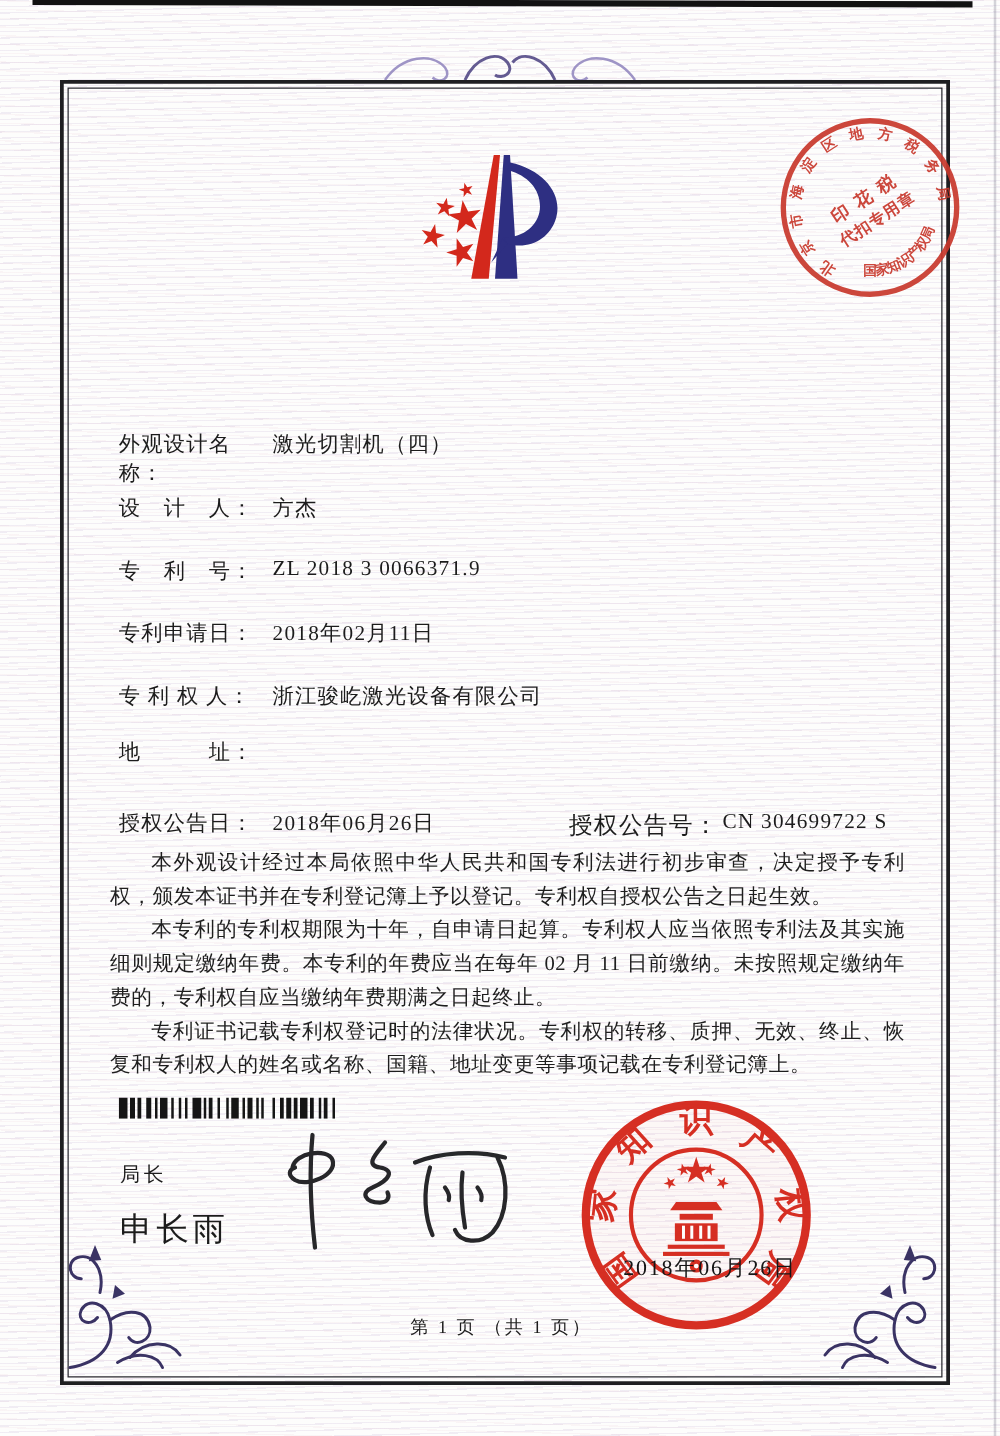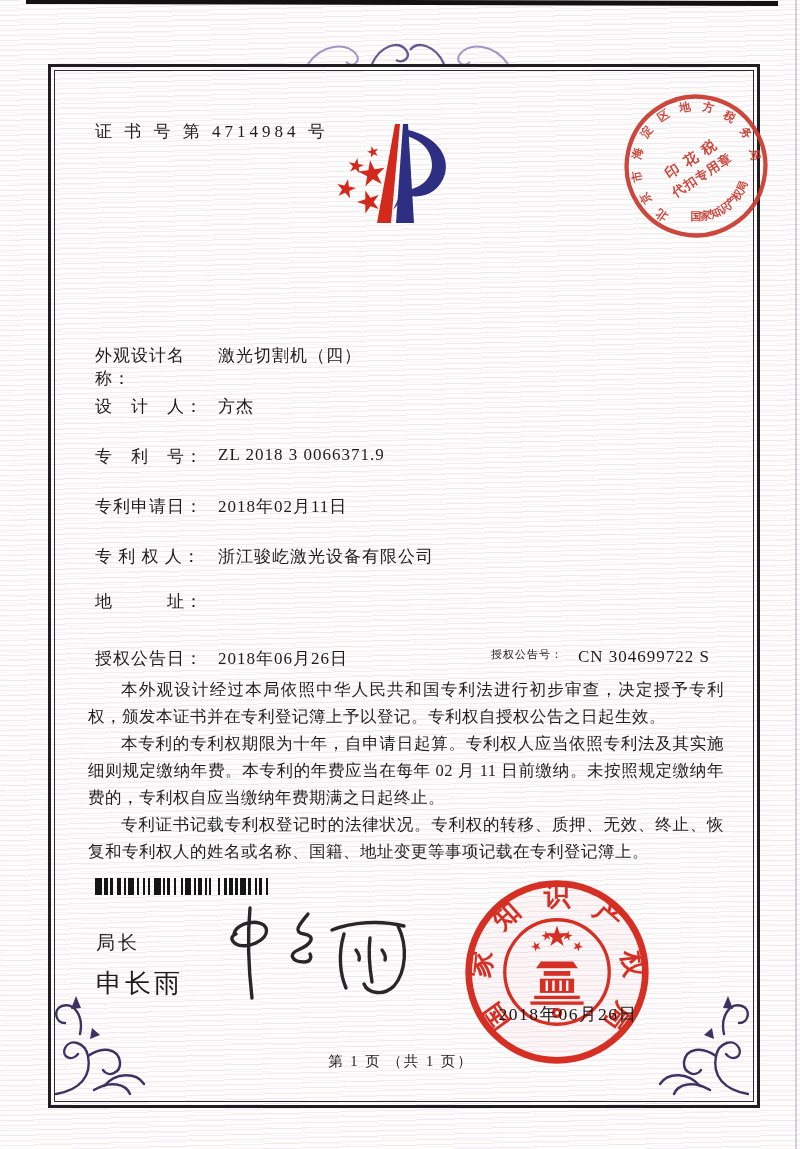--- a/index.html
+++ b/index.html
@@ -20,32 +20,32 @@
   .cert-no{position:absolute;left:95px;top:120px;font-size:17px;letter-spacing:4px;}
   .title{position:absolute;left:48px;top:240px;width:706px;text-align:center;
          font-size:37px;font-weight:bold;letter-spacing:9px;}
 
   .row{position:absolute;left:95px;font-size:17px;letter-spacing:1px;}
   .row .lbl{display:inline-block;width:120px;}
   .val{position:absolute;left:218px;font-size:17px;letter-spacing:1px;}
   .r1{top:344px}.r2{top:395px}.r3{top:445px}.r4{top:495px}.r5{top:545px}
   .r6{top:590px}.r6v{top:590px;width:468px;line-height:27px;}
   .r7{top:647px}
-  .grant-no-lbl{position:absolute;left:455px;top:647px;font-size:11px;letter-spacing:1px;margin-left:36px;}
+  .grant-no-lbl{position:absolute;left:455px;top:647px;font-size:19px;letter-spacing:1px;}
   .grant-no-val{position:absolute;left:578px;top:647px;font-size:17px;letter-spacing:1px;}
 
   .body-text{position:absolute;left:88px;top:676px;width:636px;}
   .body-text p{margin:0;text-indent:2em;font-size:16.5px;line-height:27px;
                letter-spacing:.5px;text-align:justify;color:#1e1e1e;}
 
   .barcode{position:absolute;left:95px;top:878px;width:214px;height:17px;display:flex;align-items:stretch;overflow:hidden;}
   .barcode span{display:block;height:100%;background:#151515;}
   .barcode span.g{background:transparent;}
 
-  .director-title{position:absolute;left:96px;top:930px;font-size:19px;letter-spacing:3px;}
+  .director-title{position:absolute;left:96px;top:930px;font-size:16px;letter-spacing:3px;}
   .director-name{position:absolute;left:96px;top:966px;font-size:26px;letter-spacing:3px;}
   .signature{position:absolute;left:212px;top:896px;width:212px;height:114px;}
   .signature path{stroke:#27272a;stroke-width:3.4;fill:none;stroke-linecap:round;}
 
   .logo{position:absolute;left:336px;top:110px;width:120px;height:130px;}
   .tax-stamp{position:absolute;left:620px;top:90px;width:152px;height:152px;transform:rotate(-33deg);opacity:.92;}
   .tax-stamp text{font-family:"Liberation Serif","DejaVu Serif",serif;font-weight:bold;}
   .big-seal{position:absolute;left:462px;top:877px;width:190px;height:190px;opacity:.95;}
   .big-seal text{font-family:"Liberation Serif","DejaVu Serif",serif;font-weight:bold;}
   .seal-date{position:absolute;left:478px;top:1002px;width:180px;text-align:center;
@@ -92,21 +92,20 @@
   <svg class="corner-orn orn-br" viewBox="0 0 112 112">
     <path d="M10,104 C34,100 46,86 42,66 C39,52 24,48 19,58 C15,67 26,72 32,64"></path>
     <path d="M42,66 C56,56 72,58 74,72 C75,83 62,88 57,80"></path>
     <path d="M34,44 C38,26 28,12 16,16 C7,19 9,33 19,33"></path>
     <path d="M48,100 C64,90 80,94 84,104"></path>
     <path d="M58,96 C70,82 90,82 98,94"></path>
     <path class="fill" d="M30,6 l5,12 l-10,1 z"></path>
     <path class="fill" d="M46,38 l8,7 l-10,4 z"></path>
   </svg>
 
-  <div class="cert-no">证 书 号 第 4714984 号</div>
 
   <svg class="logo" viewBox="0 0 120 130">
     <defs>
       <path id="st" d="M0,-1 L0.2245,-0.309 0.951,-0.309 0.3633,0.118 0.5878,0.809 0,0.382 -0.5878,0.809 -0.3633,0.118 -0.951,-0.309 -0.2245,-0.309 Z"></path>
     </defs>
     <path d="M59,14 L64,14 L55,113 L41,113 Z" fill="#d3281c"></path>
     <path d="M67,14 L72,14 L78,113 L60,113 Z" fill="#2e2f82"></path>
     <path d="M72,20 C100,26 114,46 109,64 C104,82 86,90 70,85 L67,80 C84,80 96,69 96,55 C96,41 86,30 70,26 Z" fill="#2e2f82"></path>
     <path d="M70,85 L57,100 L66,81 Z" fill="#2e2f82"></path>
     <g fill="#d3281c">

